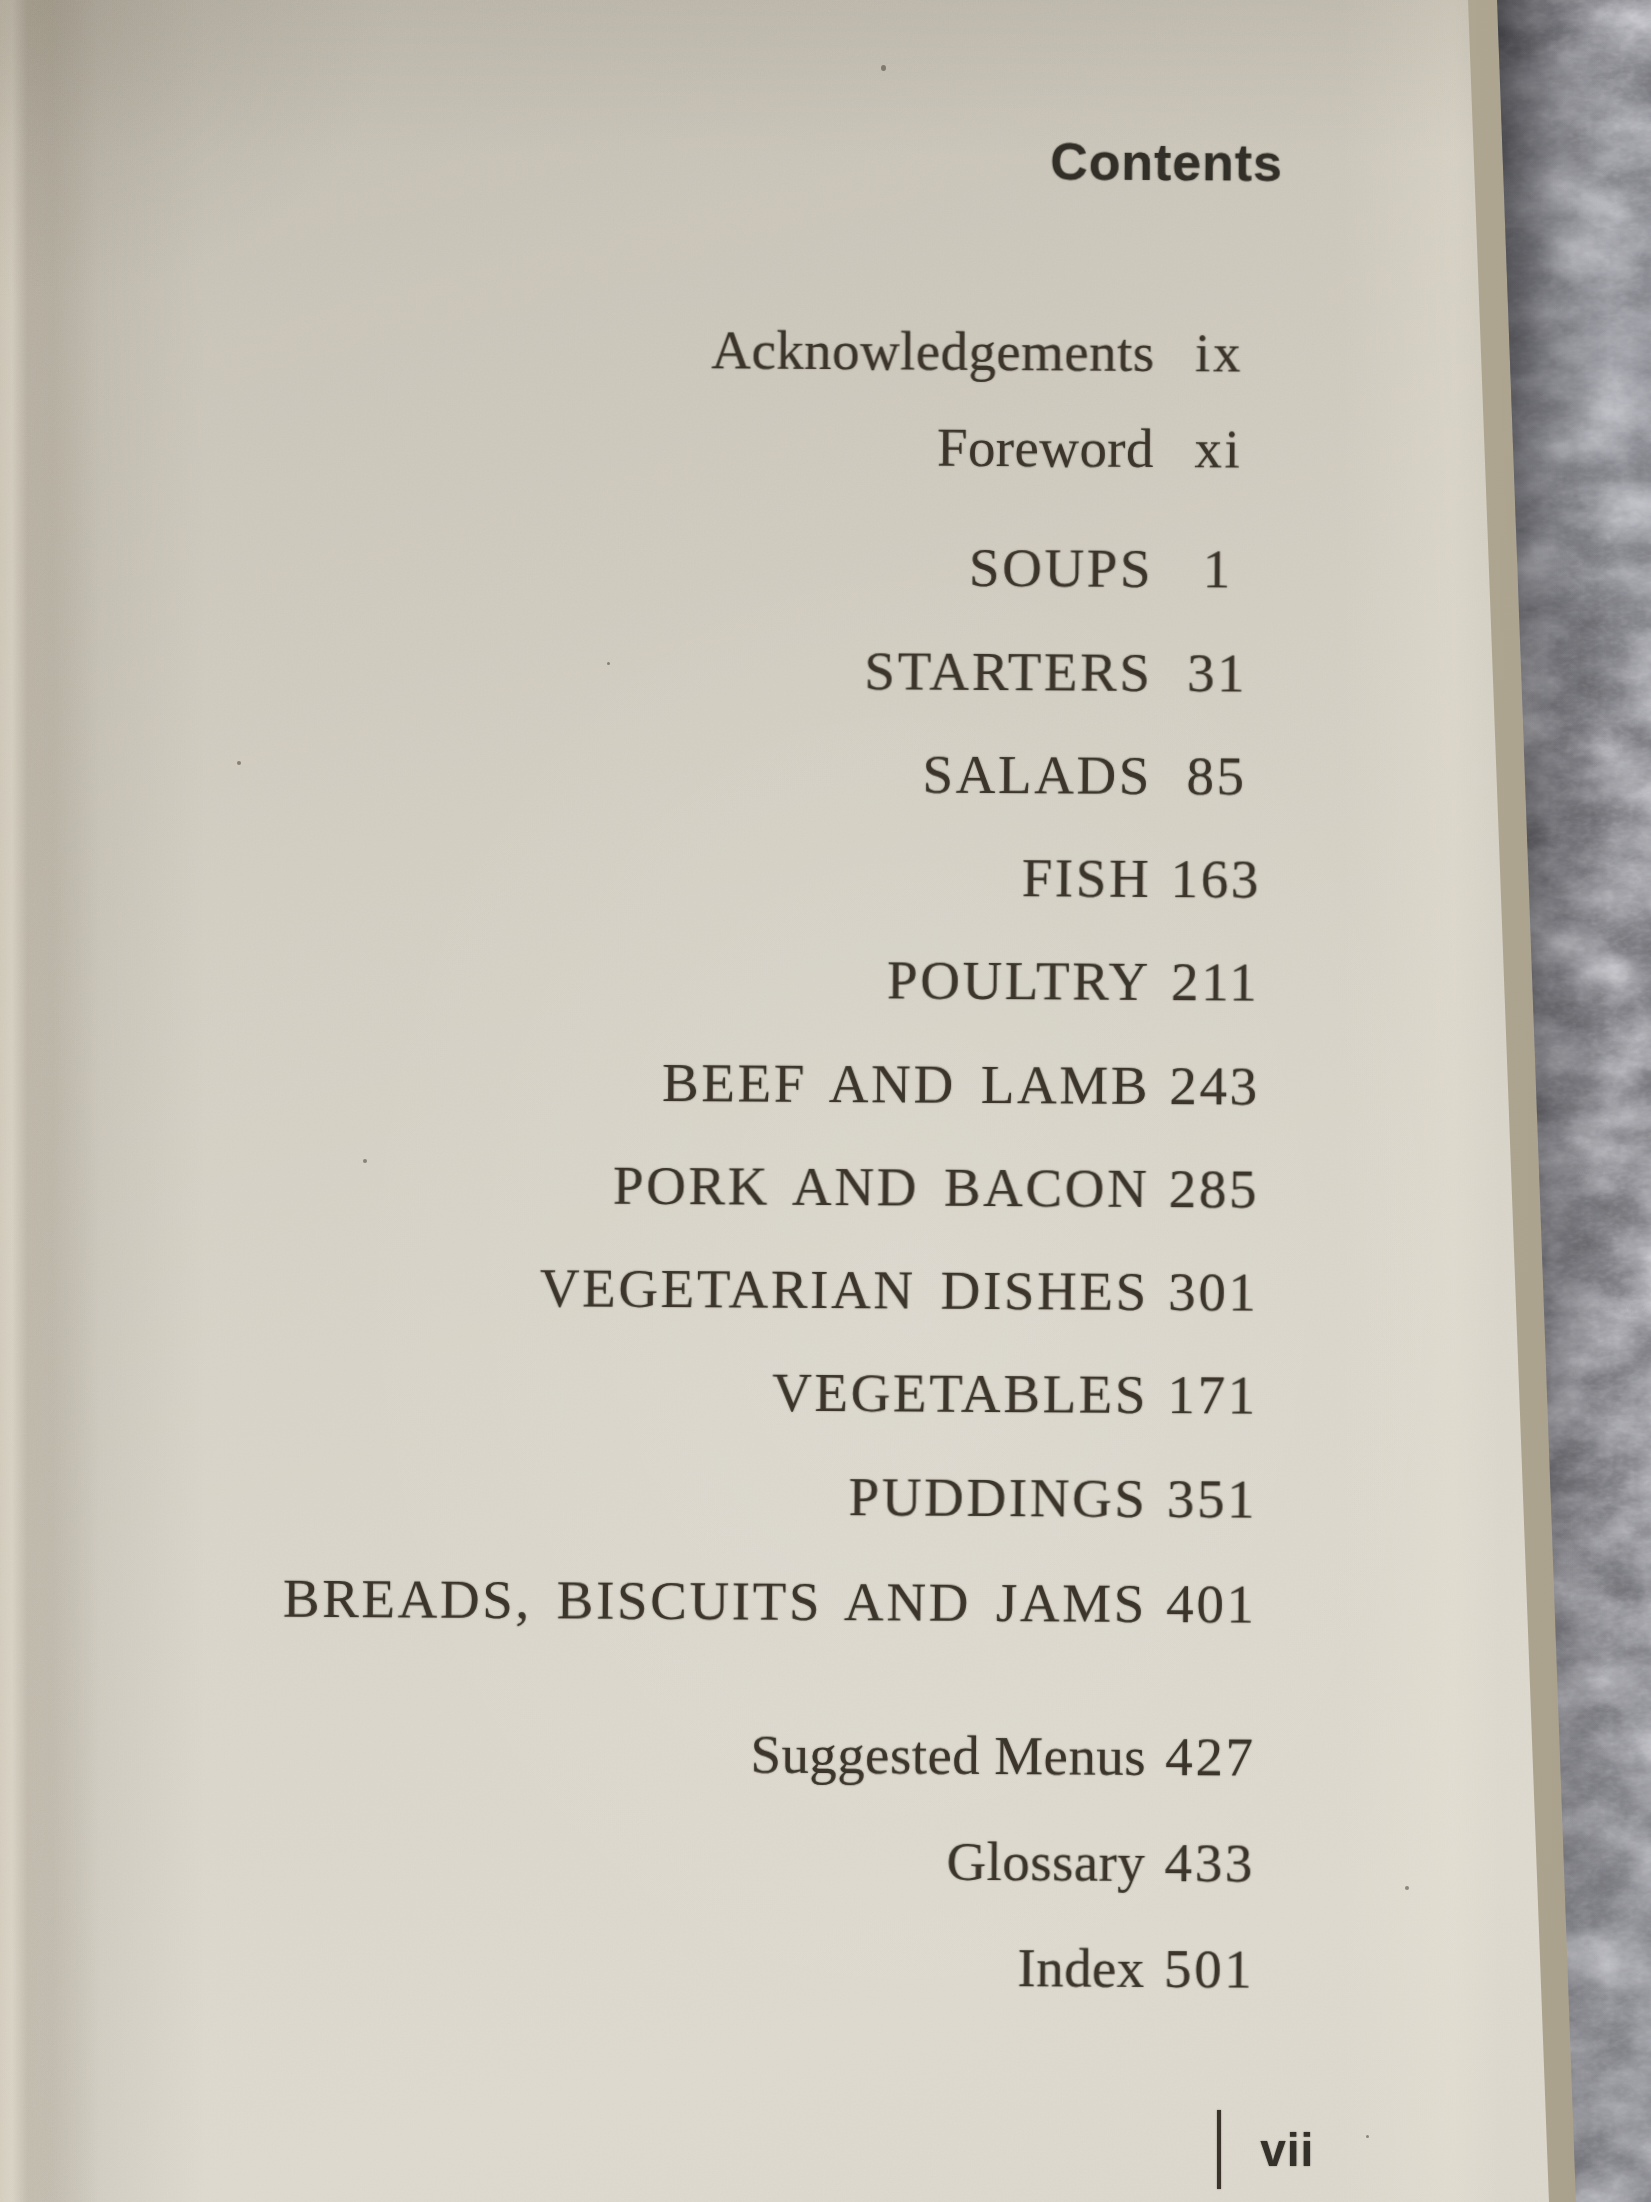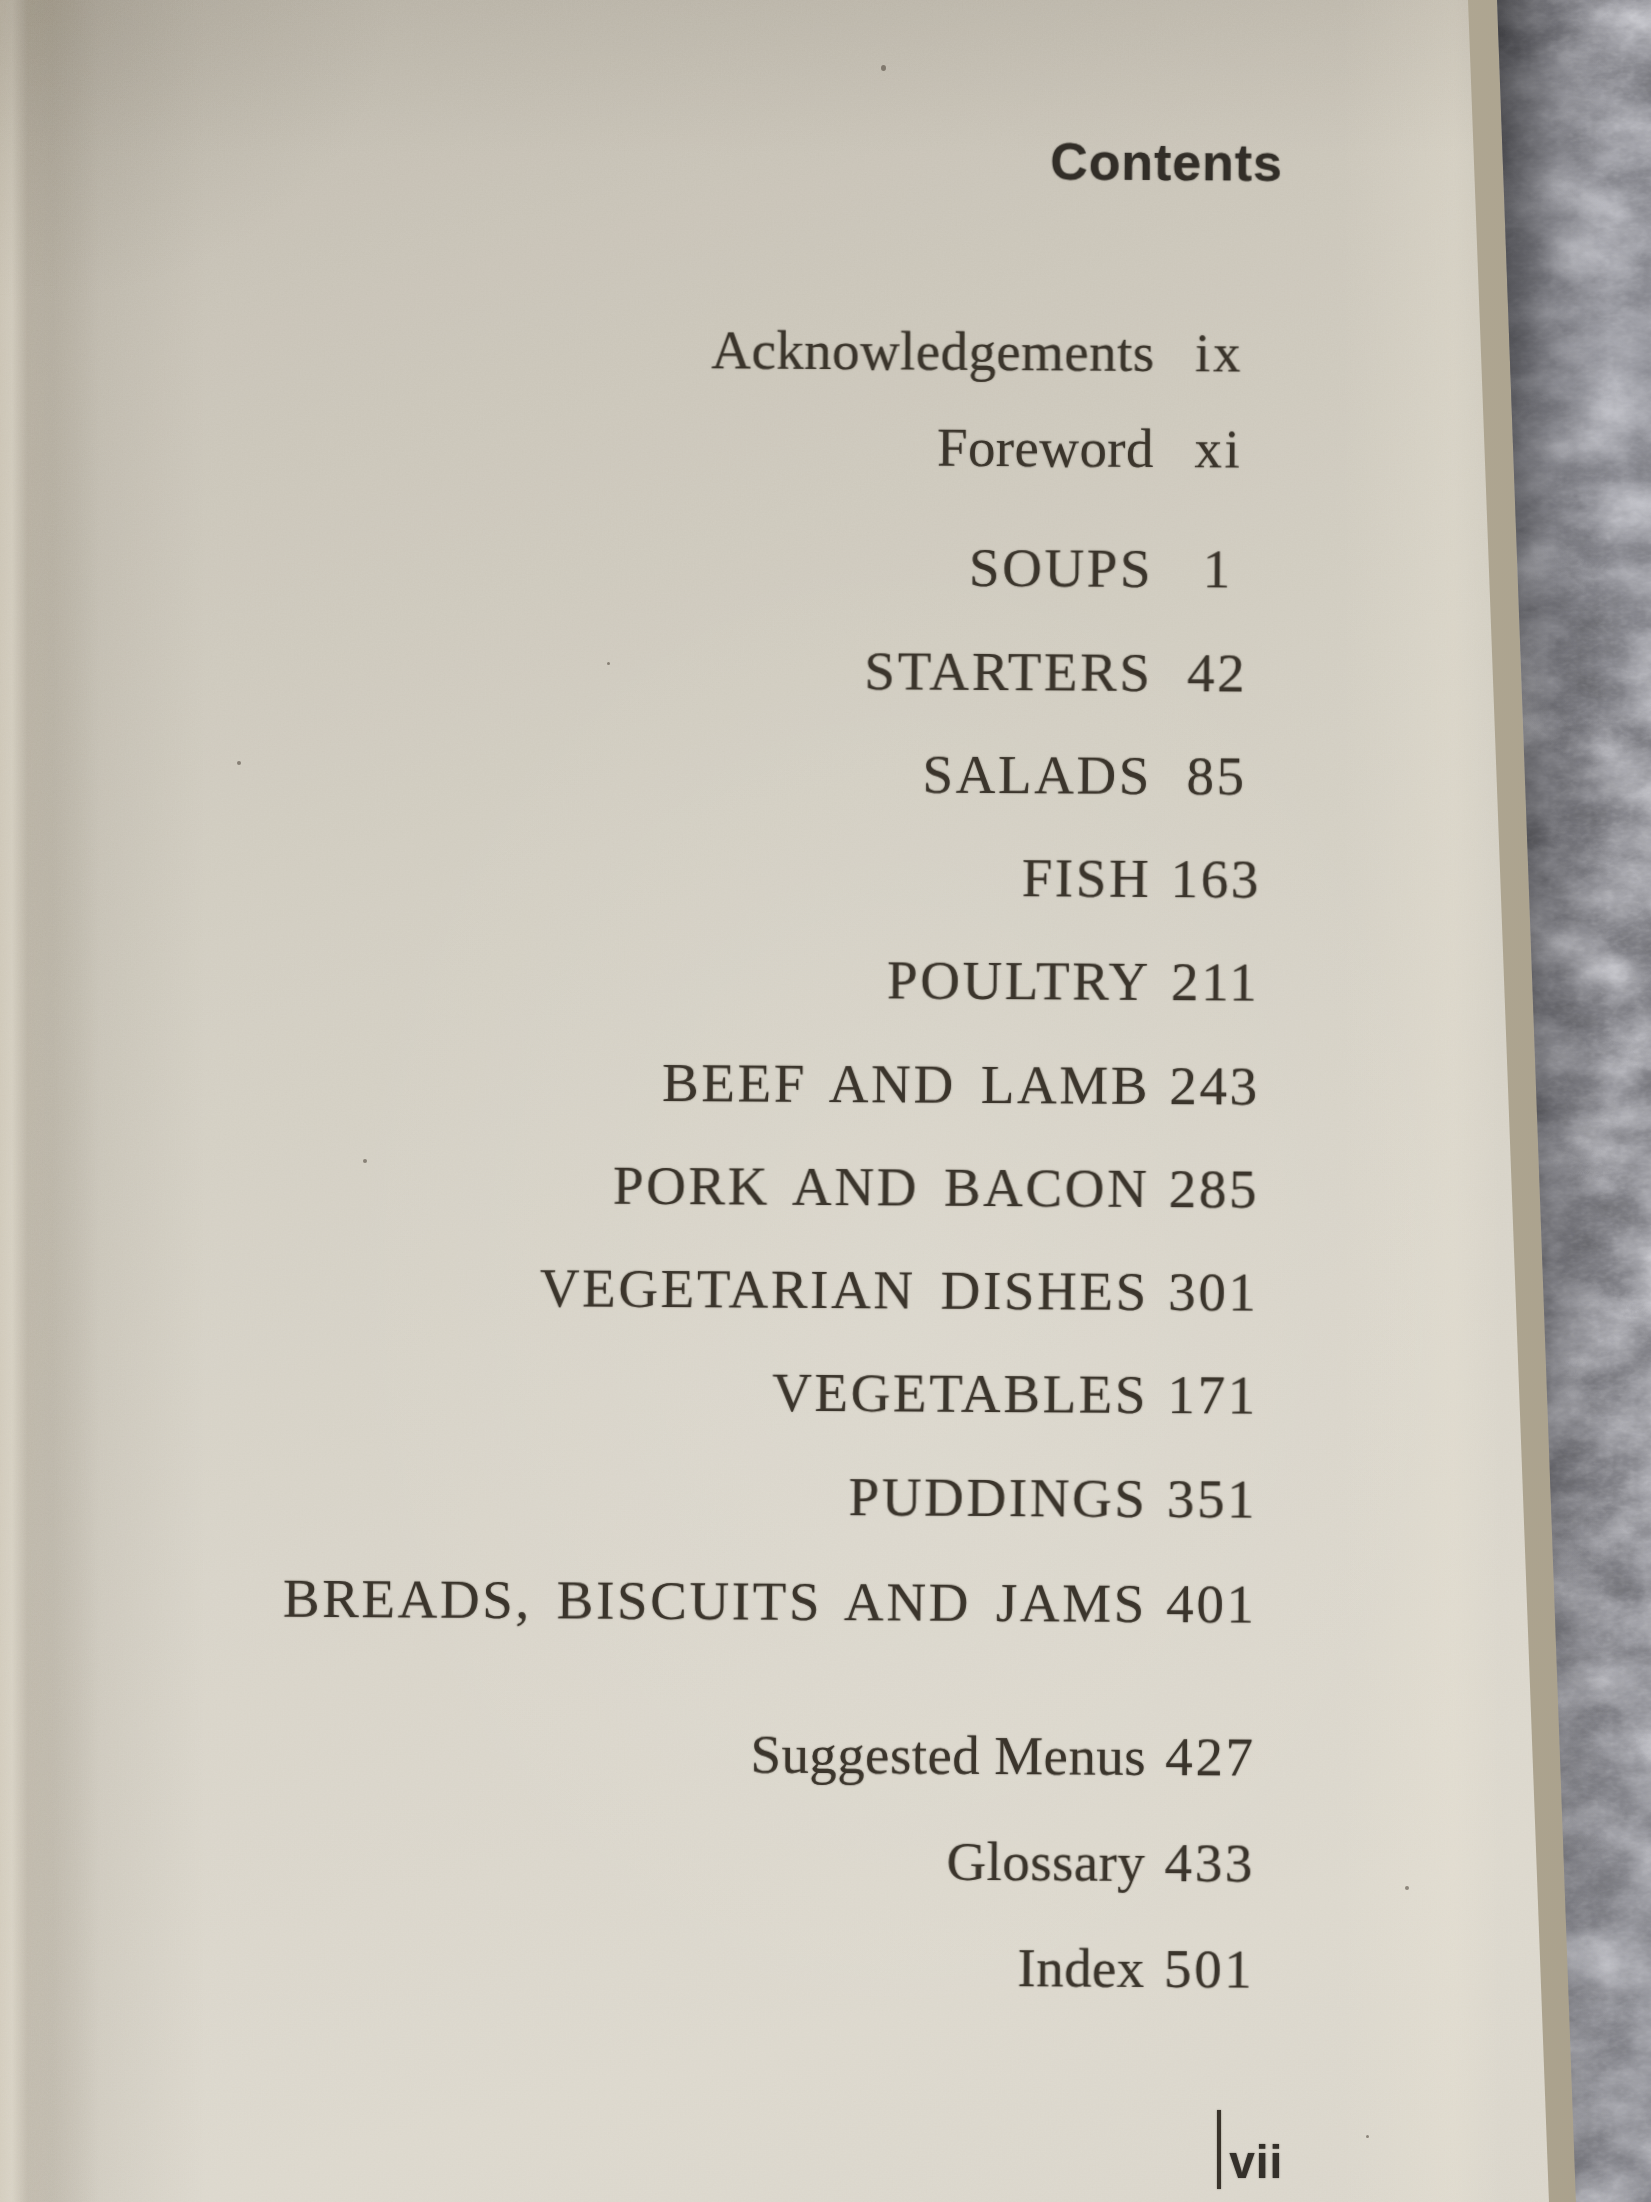--- a/index.html
+++ b/index.html
@@ -46,21 +46,21 @@
        letter-spacing:0.9px;color:#322e28;text-shadow:0 0 1.7px rgba(50,45,38,0.55);}
   .row{position:absolute;left:0;width:1279px;display:flex;justify-content:flex-end;
        align-items:baseline;color:#3b352c;line-height:1;
        text-shadow:0 0 1.7px rgba(59,52,42,0.55);}
   .row .lbl{white-space:nowrap;}
   .row .num{flex:0 0 129px;text-align:center;letter-spacing:2.6px;}
   .caps{font-size:55px;letter-spacing:2.6px;word-spacing:8.6px;}
   .mixed{font-size:55px;letter-spacing:0.4px;}
 
   
-  .folio{position:absolute;top:2110px;left:1217px;display:flex;align-items:flex-end;gap:8px;
+  .folio{position:absolute;top:2110px;left:1217px;display:flex;align-items:center;gap:39px;
          filter:blur(0.3px);}
   .folio-bar{width:4.3px;height:79px;background:#39332b;box-shadow:0 0 1.7px rgba(57,51,43,0.6);}
   .folio-num{font-family:"Liberation Sans", sans-serif;font-weight:700;font-size:46px;
          letter-spacing:0.9px;color:#34302a;text-shadow:0 0 1.7px rgba(52,48,42,0.6);}
 </style>
 </head>
 <body>
 
 <div class="scene">
 
@@ -132,21 +132,21 @@
       <span class="lbl">Foreword</span>
       <span class="num">xi</span>
     </div>
 
     <div class="row caps" style="top:539px">
       <span class="lbl">SOUPS</span>
       <span class="num">1</span>
     </div>
     <div class="row caps" style="top:643px">
       <span class="lbl">STARTERS</span>
-      <span class="num">42</span>
+      <span class="num">31</span>
     </div>
     <div class="row caps" style="top:746px">
       <span class="lbl">SALADS</span>
       <span class="num">85</span>
     </div>
     <div class="row caps" style="top:849px">
       <span class="lbl">FISH</span>
       <span class="num">163</span>
     </div>
     <div class="row caps" style="top:952px">

